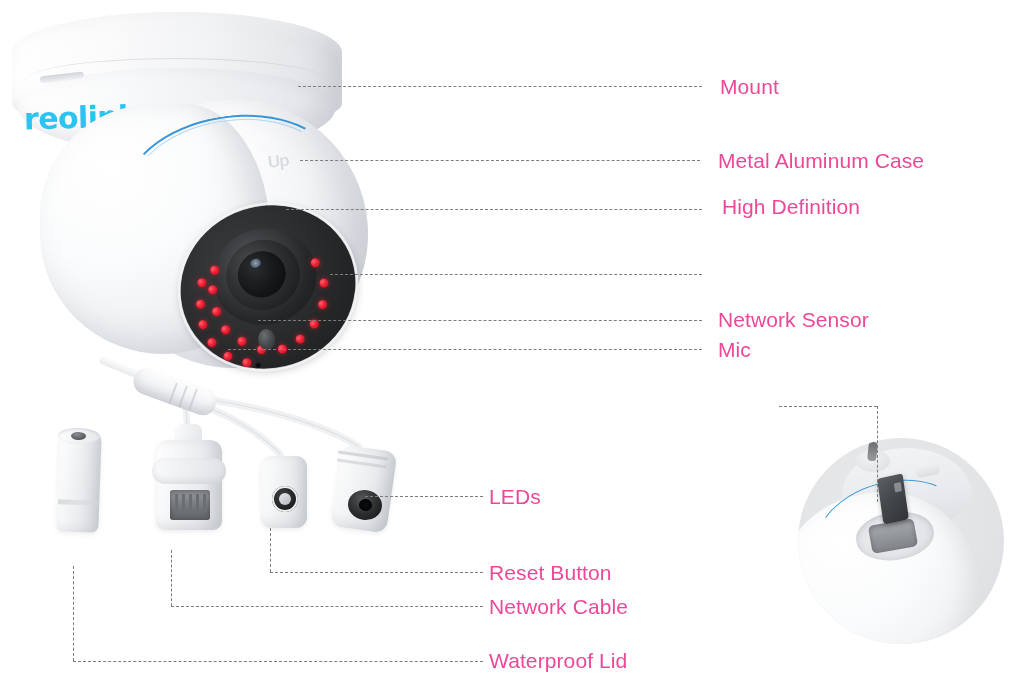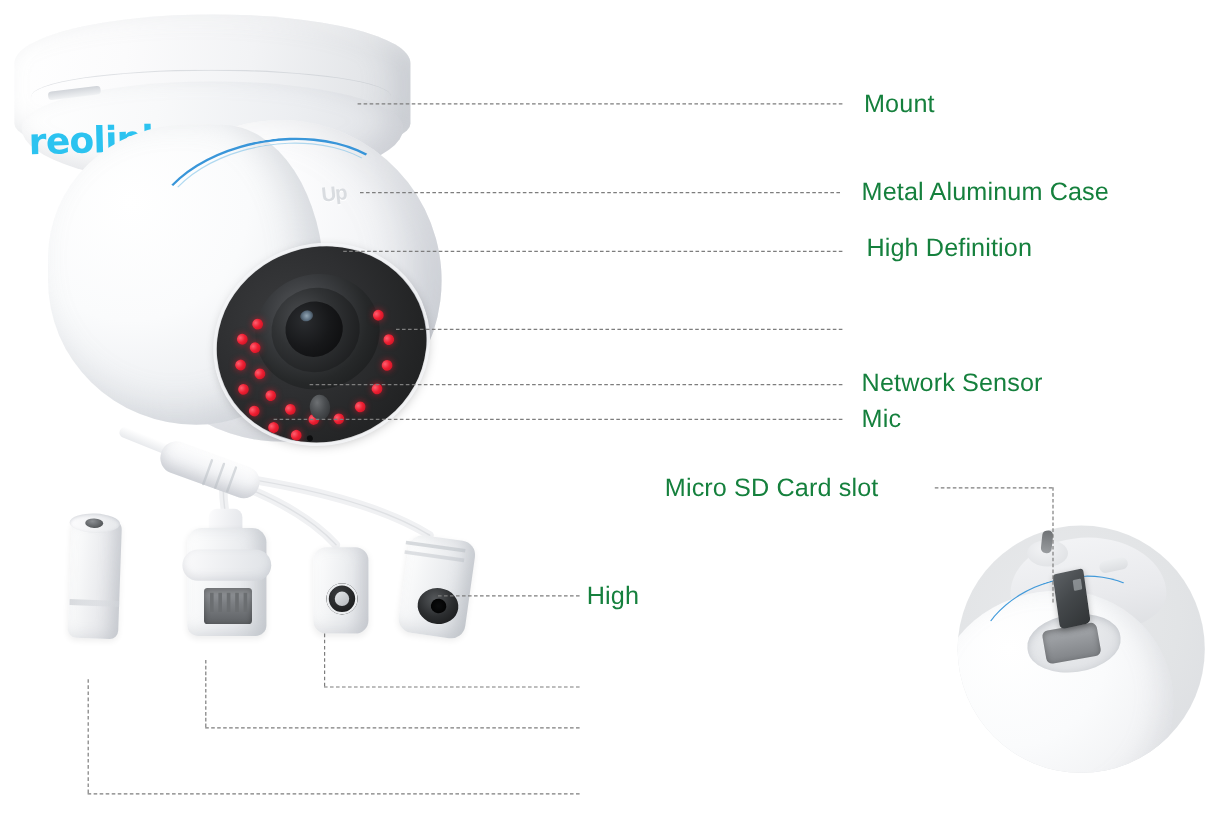--- a/index.html
+++ b/index.html
@@ -7,21 +7,21 @@
   body{
     width:1024px;height:683px;position:relative;overflow:hidden;
     font-family:"Liberation Sans","DejaVu Sans",sans-serif;
     background:#ffffff;
   }
   #stage{position:absolute;left:0;top:0;width:1024px;height:683px;}
 
   
   .label{
     position:absolute;
-    color:#15803d;
+    color:#ec4899;
     font-size:21px;
     font-weight:300;
     letter-spacing:.1px;
     line-height:26px;
     white-space:pre;
   }
 
   
   .lead-h{
     position:absolute;height:0;
@@ -510,17 +510,19 @@
 
   <div class="lead-v" style="left:73px;top:566px;height:95px;"></div>
   <div class="lead-h" style="left:73px;top:661px;width:410px;"></div>
 
   <div class="label" style="left:720px;top:74px;">Mount</div>
   <div class="label" style="left:718px;top:148px;">Metal Aluminum Case</div>
   <div class="label" style="left:722px;top:194px;">High Definition</div>
   <div class="label" style="left:718px;top:307px;">Network Sensor</div>
   <div class="label" style="left:718px;top:337px;">Mic</div>
 
-  <div class="label" style="left:554px;top:394px;">Micro SD Card slot</div>
-
-  <div class="label" style="left:489px;top:484px;">High</div>
+
+  <div class="label" style="left:489px;top:484px;">LEDs</div>
+  <div class="label" style="left:489px;top:560px;">Reset Button</div>
+  <div class="label" style="left:489px;top:594px;">Network Cable</div>
+  <div class="label" style="left:489px;top:648px;">Waterproof Lid</div>
 
 </div>
 
 </body></html>

